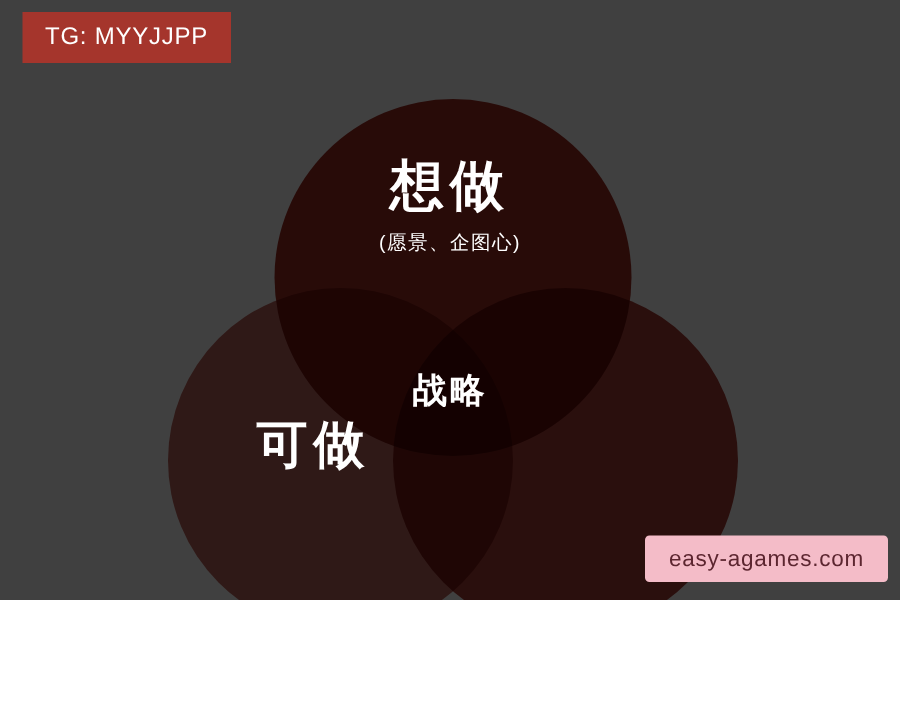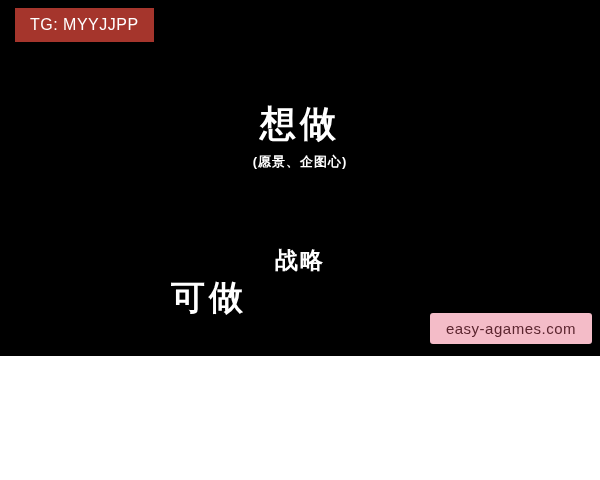--- a/index.html
+++ b/index.html
@@ -1,20 +1,20 @@
 <!DOCTYPE html>
 <html><head>
 <meta charset="utf-8">
 <style>
   html, body { margin: 0; padding: 0; }
   .stage {
     position: relative;
     width: 600px;
-    height: 356px;
-    background: #000000;
+    height: 400px;
+    background: #404040;
     overflow: hidden;
     font-family: "Liberation Sans", "DejaVu Sans", sans-serif;
   }
 
   
   .tg-badge {
     position: absolute;
     left: 15px;
     top: 8px;
     background: #a5352c;
@@ -46,21 +46,21 @@
   .label .title {
     font-weight: bold;
     letter-spacing: 4px;
   }
   .label .subtitle {
     margin-top: 7px;
     letter-spacing: 1px;
   }
   .label-top   { left: 200px; top: 102px; width: 200px; }
   .label-top .title   { font-size: 36px; line-height: 44px; text-align: center; }
-  .label-top .subtitle{ font-size: 13px; font-weight: bold; }
+  .label-top .subtitle{ font-size: 13px; }
 
   .label-left  { left: 113px; top: 276px; width: 168px; }
   .label-left .title   { font-size: 34px; line-height: 42px; padding-left: 24px; }
   .label-left .subtitle{ font-size: 12px; }
 
   .label-right { left: 296px; top: 274px; width: 165px; }
   .label-right .title   { font-size: 34px; line-height: 42px; }
   .label-right .subtitle{ font-size: 12px; }
 
   .center-label {

